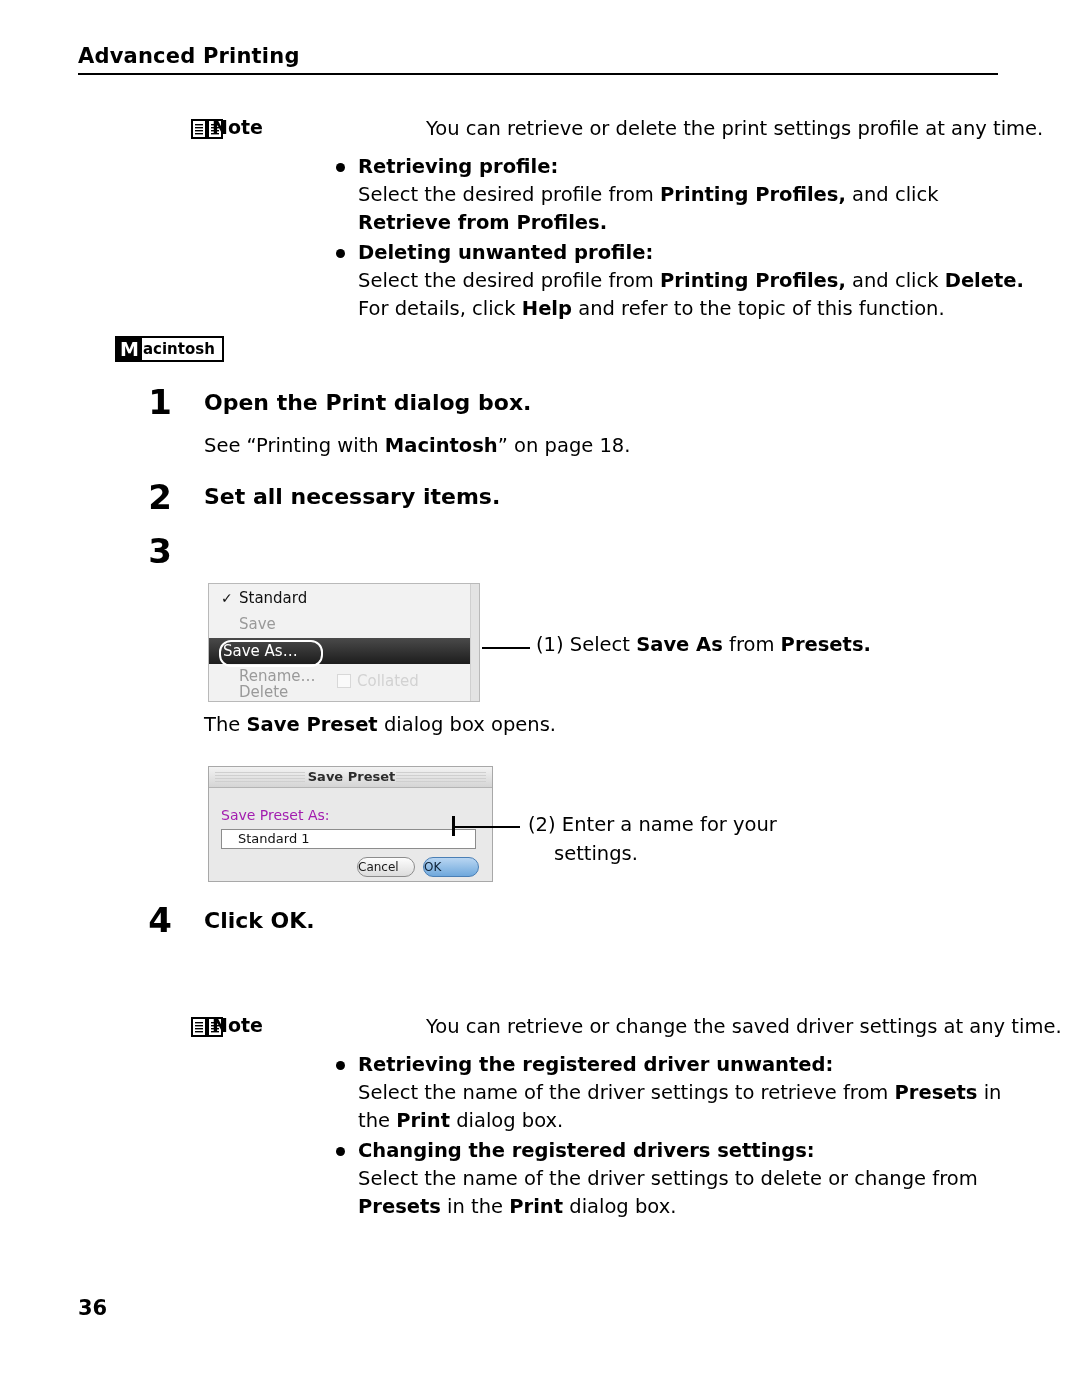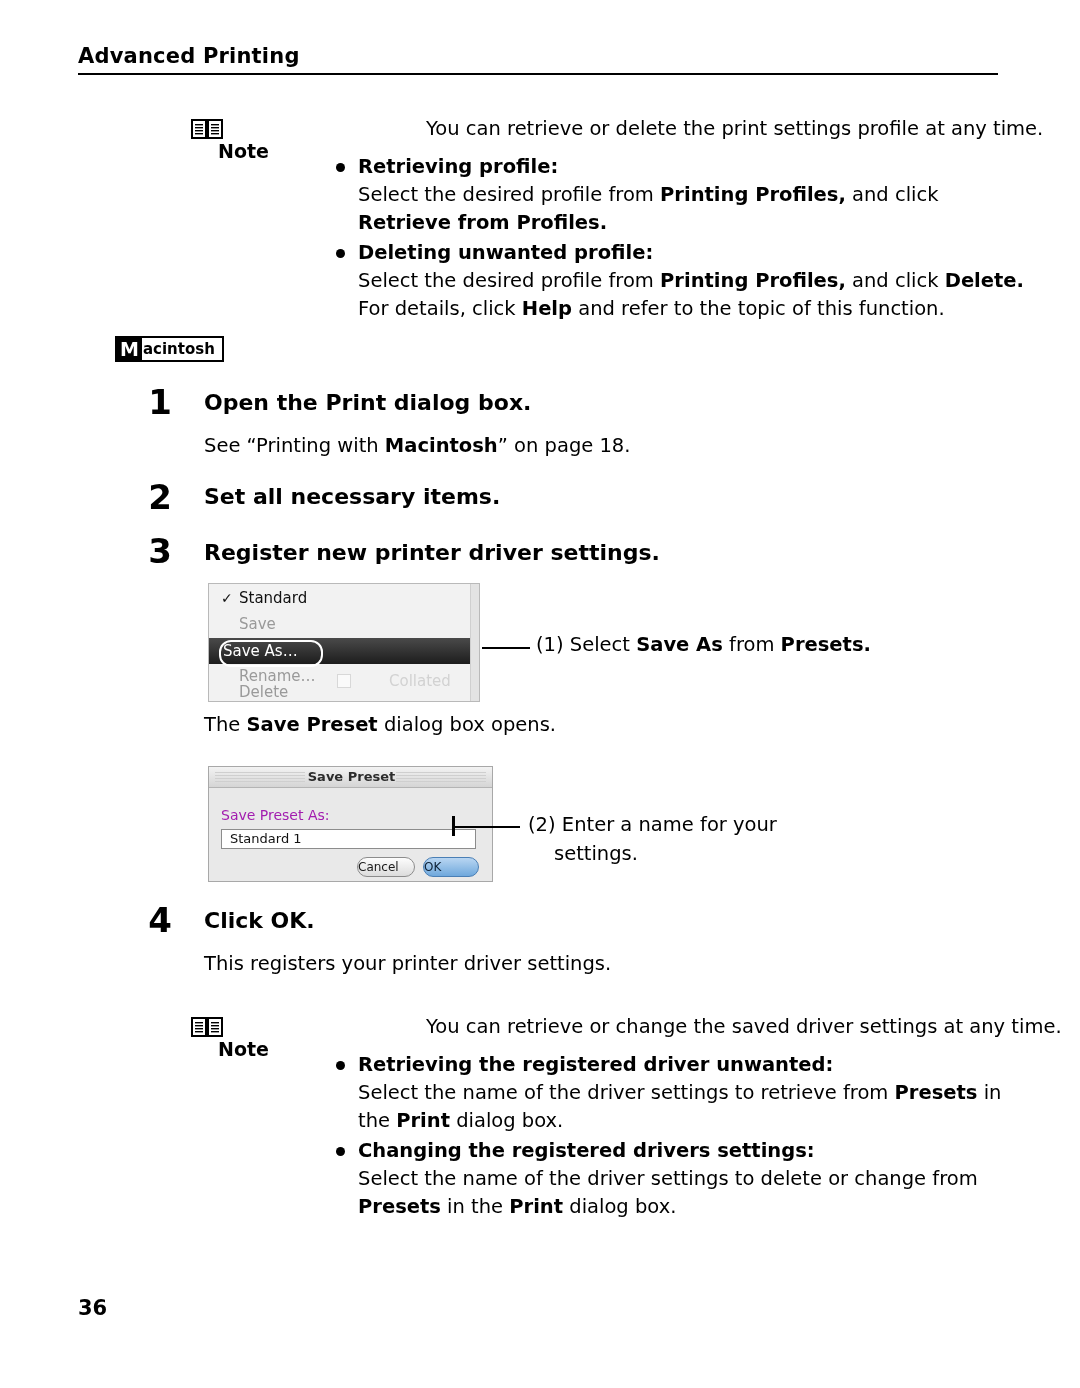--- a/index.html
+++ b/index.html
@@ -45,25 +45,24 @@
   .note-block { position: absolute; }
   .note-icon {
     position: absolute;
     left: 0;
     top: 2px;
     width: 34px;
     height: 24px;
   }
   .note-label {
     position: absolute;
-    left: 28px;
+    left: 22px;
     top: 1px;
     font-size: 19px;
     font-weight: bold;
-    margin-top: 24px;
   }
   .note-text {
     position: absolute;
     left: 236px;
     top: 0px;
     font-size: 19.5px;
     line-height: 28px;
     width: 760px;
   }
   .bullet-line {
@@ -195,21 +194,20 @@
     border: 2px solid #ffffff;
     border-radius: 12px;
     z-index: 2;
   }
   .shot-presets .ghost {
     position: absolute;
     left: 148px;
     top: 88px;
     font-size: 15px;
     color: #d2d2d2;
-    margin-left: 32px;
   }
   .shot-presets .ghost-box {
     position: absolute;
     left: 128px;
     top: 90px;
     width: 12px;
     height: 12px;
     border: 1px solid #d8d8d8;
     background: #fafafa;
   }
@@ -281,21 +279,21 @@
     position: absolute;
     left: 12px;
     top: 62px;
     width: 255px;
     height: 20px;
     background: #ffffff;
     border: 1px solid #8c8c8c;
     box-sizing: border-box;
     font-size: 13px;
     line-height: 18px;
-    padding-left: 8px;
+    padding-left: 16px;
     color: #111;
   }
   .shot-dialog .btn {
     position: absolute;
     top: 90px;
     height: 20px;
     border-radius: 10px;
     border: 1px solid #8c8c8c;
     background: linear-gradient(#fdfdfd, #dcdcdc);
     font-size: 12px;
@@ -390,21 +388,20 @@
     <span>Open the </span><span>Print</span><span> dialog box.</span>
   </div>
   <div class="step-body" style="left:204px; top:432px;">
     <span>See “Printing with </span><span class="b">Macintosh</span><span>” on page 18.</span>
   </div>
 
   <div class="step-num" style="left:140px; top:477px;">2</div>
   <div class="step-title" style="left:204px; top:484px;">Set all necessary items.</div>
 
   <div class="step-num" style="left:140px; top:531px;">3</div>
-  <div class="step-title" style="left:204px; top:540px;">Register new printer driver settings.</div>
 
   <div class="shot-presets">
     <div class="row" style="top:2px;">
       <span class="check">✓</span>
       <span>Standard</span>
     </div>
     <div class="row dim" style="top:28px;">
       <span>Save</span>
     </div>
     <div class="hl"></div>
@@ -444,21 +441,20 @@
 
   <div class="callout-line" style="left:452px; top:826px; width:68px;"></div>
   <div class="callout-line" style="left:452px; top:816px; width:3px; height:20px;"></div>
   <div style="position:absolute; left:528px; top:810px; font-size:19.5px; line-height:29px;">
     <span>(2)</span> <span>Enter a name for your</span><br>
     <span style="padding-left:26px; display:inline-block;">settings.</span>
   </div>
 
   <div class="step-num" style="left:140px; top:900px;">4</div>
   <div class="step-title" style="left:204px; top:908px;">Click OK.</div>
-  <div class="step-body" style="left:204px; top:950px;">This registers your printer driver settings.</div>
 
   <div class="note-block" style="left:190px; top:1013px; width:820px;">
     <span class="note-icon">
       <svg width="34" height="24" viewBox="0 0 34 24">
         <rect x="1" y="2" width="32" height="20" fill="#000"></rect>
         <rect x="3" y="4" width="12" height="16" fill="#fff"></rect>
         <rect x="19" y="4" width="12" height="16" fill="#fff"></rect>
         <rect x="15" y="2" width="4" height="20" fill="#000"></rect>
         <g fill="#000">
           <rect x="5" y="7" width="8" height="1.4"></rect>

